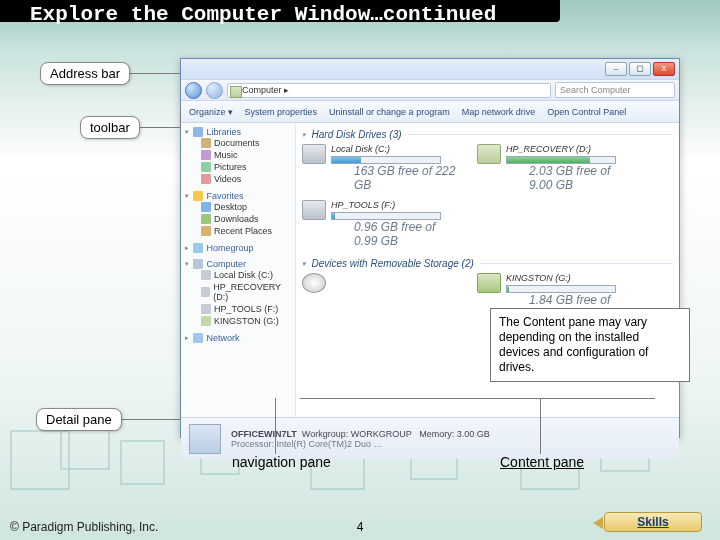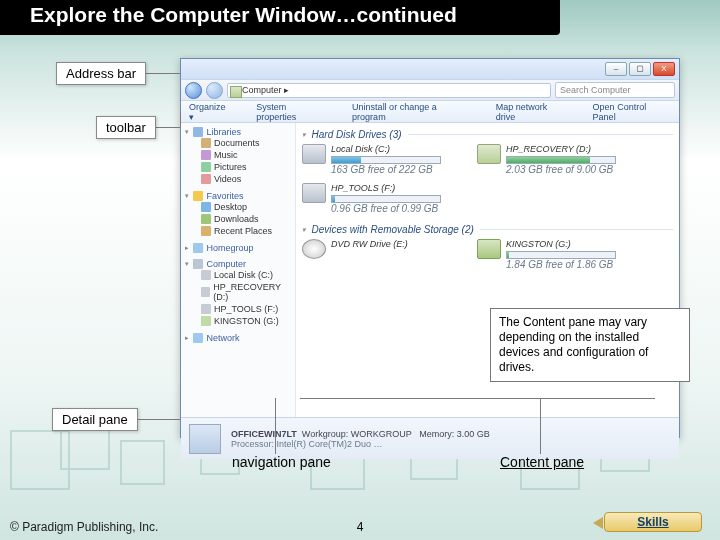--- a/index.html
+++ b/index.html
@@ -1,32 +1,32 @@
 <!DOCTYPE html>
 <html><head>
 <meta charset="utf-8">
 <style>
   * { box-sizing: border-box; margin: 0; padding: 0; }
   body { width: 720px; height: 540px; font-family: "Segoe UI", Tahoma, sans-serif; background: linear-gradient(180deg, #9fc9c1 0%, #cde4df 10%, #ffffff 30%, #eef6f4 70%, #d0e5e0 100%); overflow: hidden; position: relative; }
-  .titlebar { background: #000; color: #fff; padding: 3px 30px; font-weight: 700; font-size: 21px; height: 35px; border-radius: 0 0 4px 0; width: 560px; }
-  .callout { position: absolute; background: #fff; border: 1px solid #888; border-radius: 0; padding: 3px 9px; font-size: 13px; box-shadow: 1px 1px 3px rgba(0,0,0,.2); z-index: 20; margin-left: 16px; }
+  .titlebar { background: #000; color: #fff; padding: 3px 30px; font-weight: 700; font-size: 21px; height: 22px; border-radius: 0 0 4px 0; width: 560px; font-family: Liberation Mono, monospace; }
+  .callout { position: absolute; background: #fff; border: 1px solid #888; border-radius: 8px; padding: 3px 9px; font-size: 13px; box-shadow: 1px 1px 3px rgba(0,0,0,.2); z-index: 20; }
   .leader { position: absolute; background: #7a7a7a; height: 1px; z-index: 19; }
   .leaderv { position: absolute; background: #7a7a7a; width: 1px; z-index: 19; }
 
   
   .win { position: absolute; left: 180px; top: 58px; width: 500px; height: 380px; border: 1px solid #6a8bb5; background: #fff; font-size: 10px; color: #333; box-shadow: 0 2px 8px rgba(0,0,0,.25); }
   .win-head { height: 20px; background: linear-gradient(#e6eefb,#cfe0f7); display: flex; align-items: center; justify-content: flex-end; padding-right: 4px; gap: 2px; }
   .win-btn { width: 22px; height: 14px; border: 1px solid #8aa; border-radius: 2px; background: linear-gradient(#fefefe,#d8e4ef); font-size: 8px; text-align: center; line-height: 12px; }
   .win-btn.close { background: linear-gradient(#f29a82,#d74b2a); color: #fff; border-color: #b33; }
   .addr { height: 22px; background: linear-gradient(#f4f7fc,#e4ebf6); display: flex; align-items: center; gap: 4px; padding: 0 4px; border-top: 1px solid #c9d6e8; border-bottom: 1px solid #c9d6e8; }
   .navround { width: 17px; height: 17px; border-radius: 50%; background: radial-gradient(circle at 30% 30%, #cfe6ff, #5a8fd8); border: 1px solid #4674b8; }
   .addrbox { flex: 1; height: 15px; background: #fff; border: 1px solid #b7c8dd; border-radius: 2px; display: flex; align-items: center; padding-left: 14px; font-size: 9px; color: #333; position: relative; }
   .addrbox::before { content: ""; position: absolute; left: 2px; top: 2px; width: 10px; height: 10px; background: linear-gradient(#d9e8c6,#b9cf97); border: 1px solid #93a676; }
   .searchbox { width: 120px; height: 16px; background: #fff; border: 1px solid #b7c8dd; border-radius: 2px; font-size: 9px; color: #888; padding-left: 4px; display: flex; align-items: center; }
-  .tool { height: 22px; background: linear-gradient(#f7fbff,#e6eef9); border-bottom: 1px solid #c9d6e8; display: flex; align-items: center; gap: 24px; padding: 0 8px; color: #2a4d80; font-size: 9px; }
+  .tool { height: 22px; background: linear-gradient(#f7fbff,#e6eef9); border-bottom: 1px solid #c9d6e8; display: flex; align-items: center; gap: 12px; padding: 0 8px; color: #2a4d80; font-size: 9px; }
 
   .body { display: flex; height: 294px; }
   .nav { width: 115px; background: #fafbfd; border-right: 1px solid #e2e8f1; padding: 4px 4px; overflow: hidden; }
   .nav-group { margin-bottom: 6px; }
   .nav-h { color: #3a5fa0; font-size: 9px; display: flex; align-items: center; gap: 4px; }
   .nav-h .tri { font-size: 7px; color: #888; }
   .nav-item { color: #333; font-size: 9px; padding: 1px 0 1px 16px; display: flex; align-items: center; gap: 3px; }
   .ic { width: 10px; height: 10px; display: inline-block; border-radius: 1px; }
 
   .content { flex: 1; background: #fff; padding: 4px 6px; font-style: italic; }
@@ -38,21 +38,21 @@
   .dico { width: 24px; height: 20px; }
   .dico.disk { background: linear-gradient(#e6e9ee,#b9c1cc); border-radius: 2px; border: 1px solid #9aa4b2; }
   .dico.hp { background: linear-gradient(#dfe9d0,#b9cf97); border-radius: 2px; border: 1px solid #93a676; }
   .dico.dvd { border-radius: 50%; background: radial-gradient(#fff,#c9c9c9); border: 1px solid #999; }
   .dico.usb { background: linear-gradient(#d8e6c3,#a9c77f); border: 1px solid #7da354; border-radius: 2px; }
   .dmeta { flex: 1; }
   .dname { font-size: 9px; }
   .dbar { width: 110px; height: 8px; border: 1px solid #9ab; margin-top: 2px; position: relative; background: #eef2f8; }
   .dfill { position: absolute; left: 0; top: 0; height: 100%; background: linear-gradient(#7fc3e8,#3d9cd4); }
   .dfill.hp { background: linear-gradient(#8ed29a,#4fae63); }
-  .dtxt { font-size: 10px; color: #6a7a8c; }
+  .dtxt { font-size: 12px; color: #6a7a8c; margin-left: 23px; }
 
   .details { height: 42px; border-top: 1px solid #c9d6e8; background: linear-gradient(#f2f6fc,#e5ecf6); display: flex; align-items: center; gap: 10px; padding: 20px 8px; font-size: 9px; color: #445; }
   .details .thumb { width: 32px; height: 30px; background: linear-gradient(#dce7f5,#b9cde6); border: 1px solid #9ab; }
 
   .note { position: absolute; right: 30px; top: 308px; width: 200px; background: #fff; border: 1px solid #777; padding: 6px 8px; font-size: 12px; line-height: 1.25; z-index: 25; }
 
   .bottom-label { position: absolute; font-size: 14px; }
   .footer { position: absolute; bottom: 6px; left: 10px; font-size: 12px; color: #222; }
   .pagenum { position: absolute; bottom: 6px; left: 50%; transform: translateX(-50%); font-size: 12px; }
   .skills { position: absolute; right: 18px; bottom: 8px; width: 98px; height: 20px; background: linear-gradient(#f8e9b8,#e8c96a); border: 1px solid #b89a3e; border-radius: 4px; text-align: center; font-size: 12px; line-height: 18px; color: #104070; text-decoration: underline; font-weight: 600; }
@@ -220,23 +220,20 @@
         </div>
       </div>
       <div class="grp-h">
           <span class="tri">▾</span>
           <span>Devices with Removable Storage (2)</span>
           <span class="line"></span>
         </div>
       <div class="drives">
         <div class="drive">
           <div class="dico dvd"></div>
-          <div class="dmeta">
-              <div class="dname">DVD RW Drive (E:)</div>
-            </div>
         </div>
         <div class="drive">
           <div class="dico usb"></div>
           <div class="dmeta">
               <div class="dname">KINGSTON (G:)</div>
               <div class="dbar">
                 <div class="dfill hp" style="width:2%"></div>
               </div>
               <div class="dtxt">1.84 GB free of 1.86 GB</div>
             </div>

